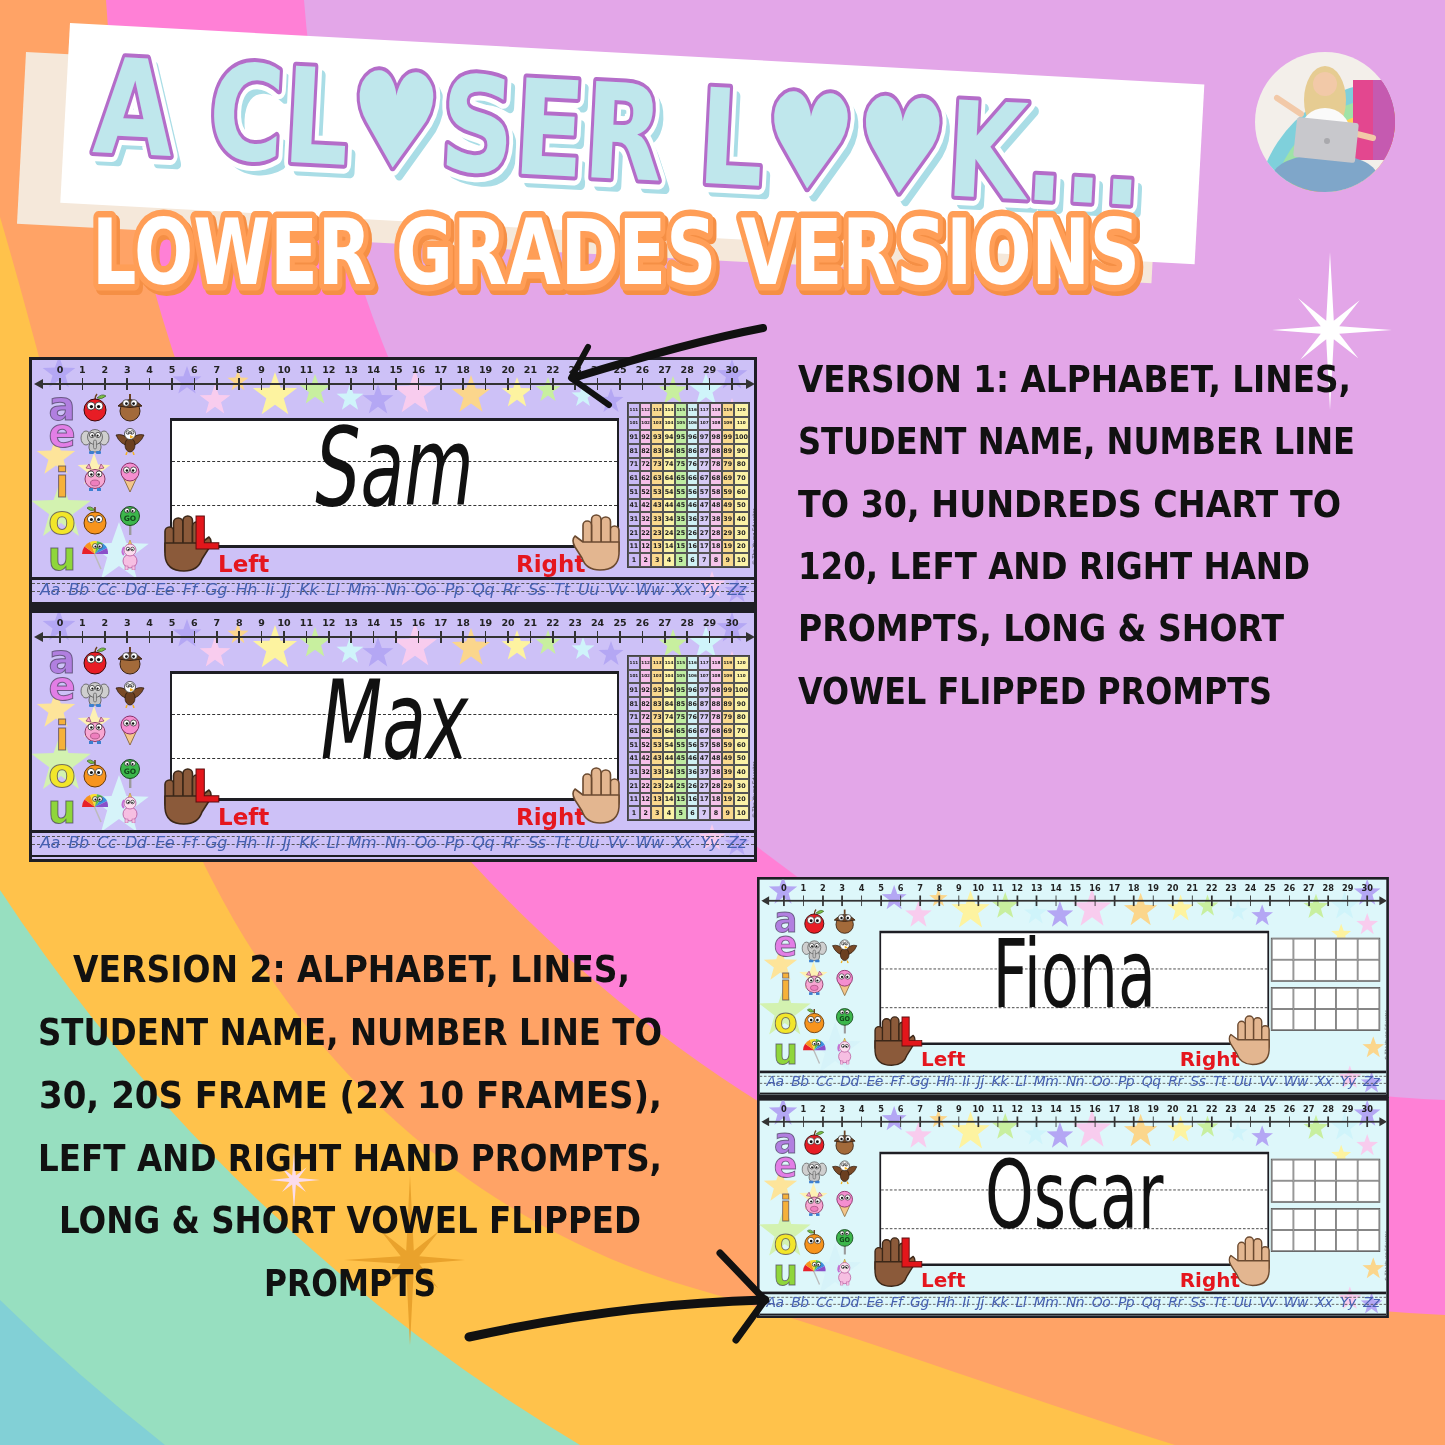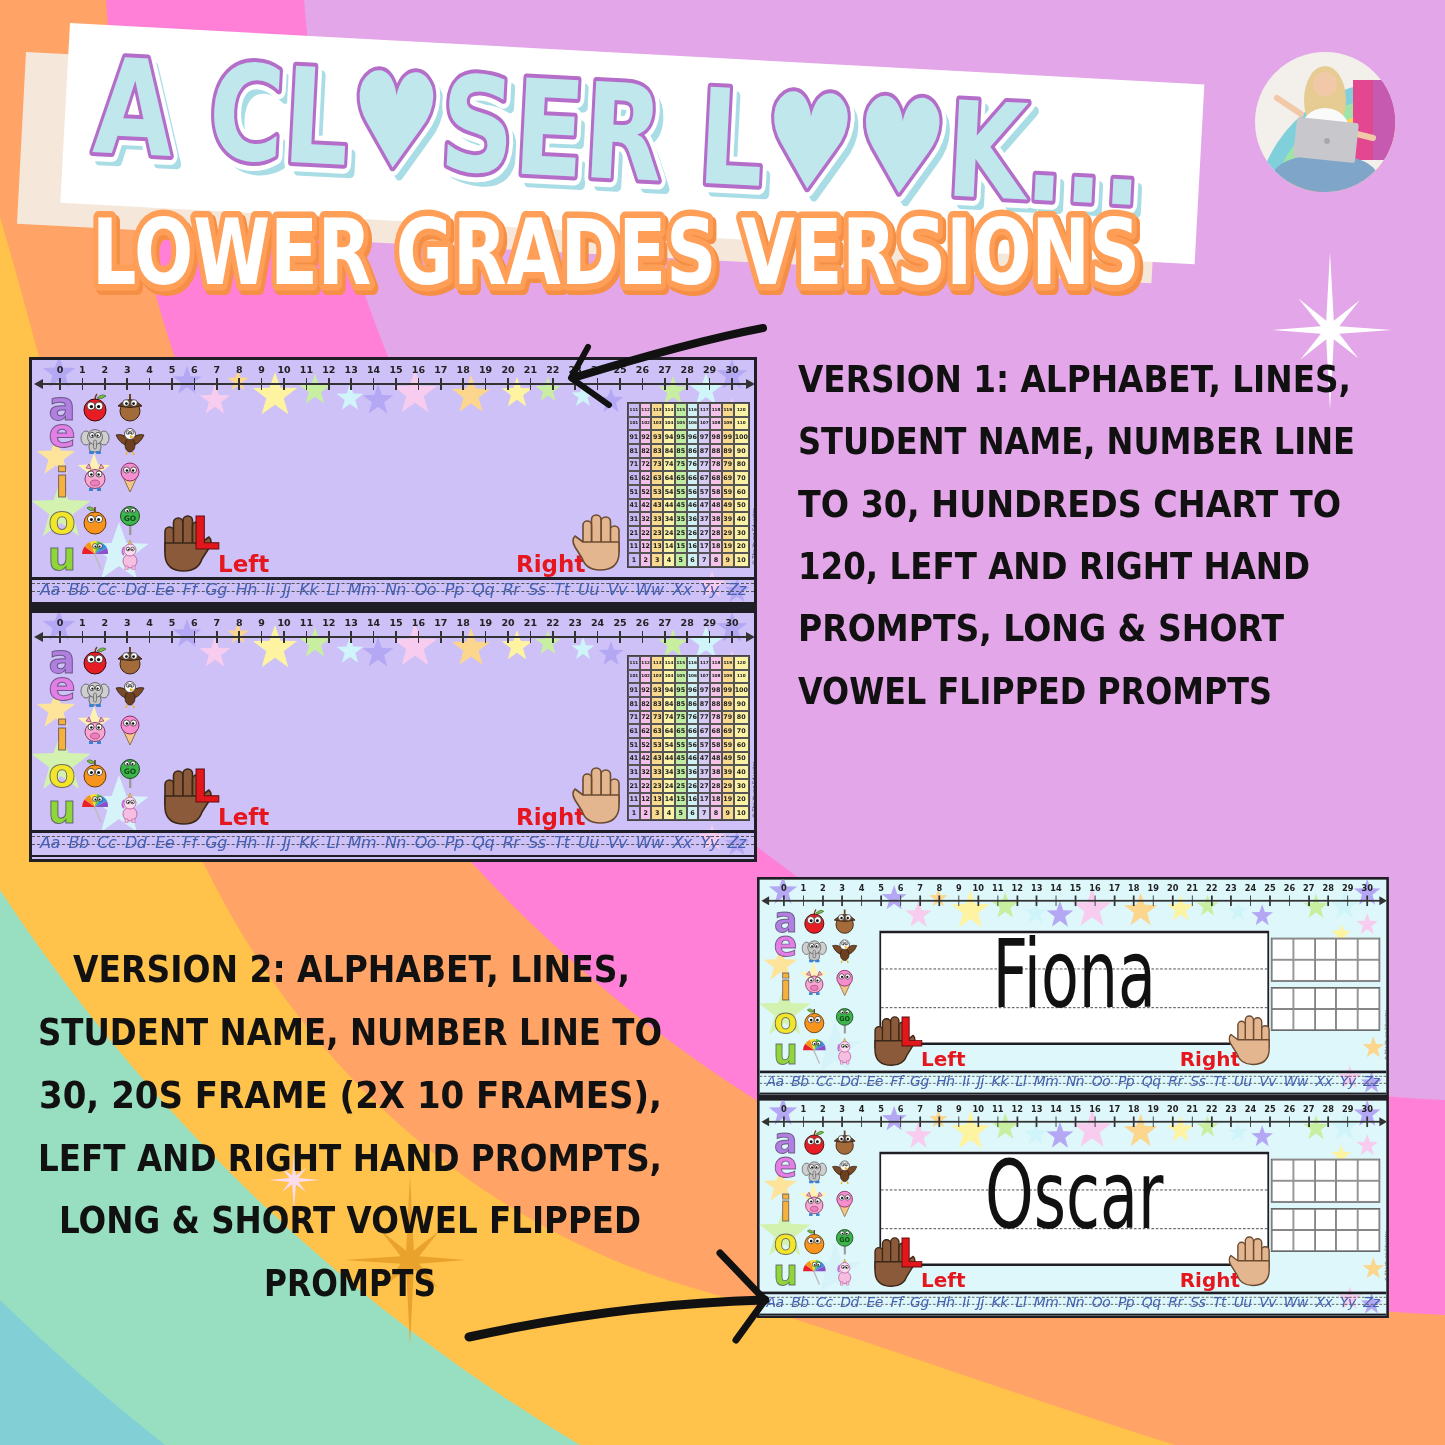--- a/index.html
+++ b/index.html
@@ -349,20 +349,25 @@
             <path d="M9 7 Q6 12 9 15" stroke="#c56fd6" stroke-width="2" fill="none"></path>
             <rect x="10" y="26" width="3" height="4" fill="#f6bfe2" stroke="#b5549a" stroke-width=".5"></rect>
             <rect x="17" y="26" width="3" height="4" fill="#f6bfe2" stroke="#b5549a" stroke-width=".5"></rect>
             <circle cx="13" cy="9" r="1.8" fill="#fff" stroke="#222" stroke-width=".7"></circle>
             <circle cx="17.5" cy="9" r="1.8" fill="#fff" stroke="#222" stroke-width=".7"></circle>
             <circle cx="13.4" cy="9.6" r="0.756" fill="#111"></circle>
             <circle cx="17.1" cy="9.6" r="0.756" fill="#111"></circle>
           </svg>
         </div>
       </div>
+    <div class="namebox">
+      <div class="dash" style="top:40px"></div>
+      <div class="dash" style="top:84px"></div>
+      <div class="student-name">Sam</div>
+    </div>
     <div class="gen gen-over">
         <div class="hand" style="left: 128px; top: 153px;">
           <svg viewBox="0 0 52 60">
             <g fill="#8b5a3a" stroke="#3b2718" stroke-width="1.6" stroke-linejoin="round">
               <rect x="5" y="14" width="9" height="28" rx="4.5"></rect>
               <rect x="13.5" y="5" width="9.5" height="33" rx="4.7"></rect>
               <rect x="23" y="3" width="9.5" height="35" rx="4.7"></rect>
               <rect x="32.5" y="9" width="8.5" height="30" rx="4.2"></rect>
               <path d="M5 30 L41 30 L49 24 Q53 28 49 35 L42 46 Q38 58 24 58 Q6 58 5 42 Z"></path>
             </g>
@@ -758,20 +763,25 @@
             <path d="M9 7 Q6 12 9 15" stroke="#c56fd6" stroke-width="2" fill="none"></path>
             <rect x="10" y="26" width="3" height="4" fill="#f6bfe2" stroke="#b5549a" stroke-width=".5"></rect>
             <rect x="17" y="26" width="3" height="4" fill="#f6bfe2" stroke="#b5549a" stroke-width=".5"></rect>
             <circle cx="13" cy="9" r="1.8" fill="#fff" stroke="#222" stroke-width=".7"></circle>
             <circle cx="17.5" cy="9" r="1.8" fill="#fff" stroke="#222" stroke-width=".7"></circle>
             <circle cx="13.4" cy="9.6" r="0.756" fill="#111"></circle>
             <circle cx="17.1" cy="9.6" r="0.756" fill="#111"></circle>
           </svg>
         </div>
       </div>
+    <div class="namebox">
+      <div class="dash" style="top:40px"></div>
+      <div class="dash" style="top:84px"></div>
+      <div class="student-name">Max</div>
+    </div>
     <div class="gen gen-over">
         <div class="hand" style="left: 128px; top: 153px;">
           <svg viewBox="0 0 52 60">
             <g fill="#8b5a3a" stroke="#3b2718" stroke-width="1.6" stroke-linejoin="round">
               <rect x="5" y="14" width="9" height="28" rx="4.5"></rect>
               <rect x="13.5" y="5" width="9.5" height="33" rx="4.7"></rect>
               <rect x="23" y="3" width="9.5" height="35" rx="4.7"></rect>
               <rect x="32.5" y="9" width="8.5" height="30" rx="4.2"></rect>
               <path d="M5 30 L41 30 L49 24 Q53 28 49 35 L42 46 Q38 58 24 58 Q6 58 5 42 Z"></path>
             </g>

